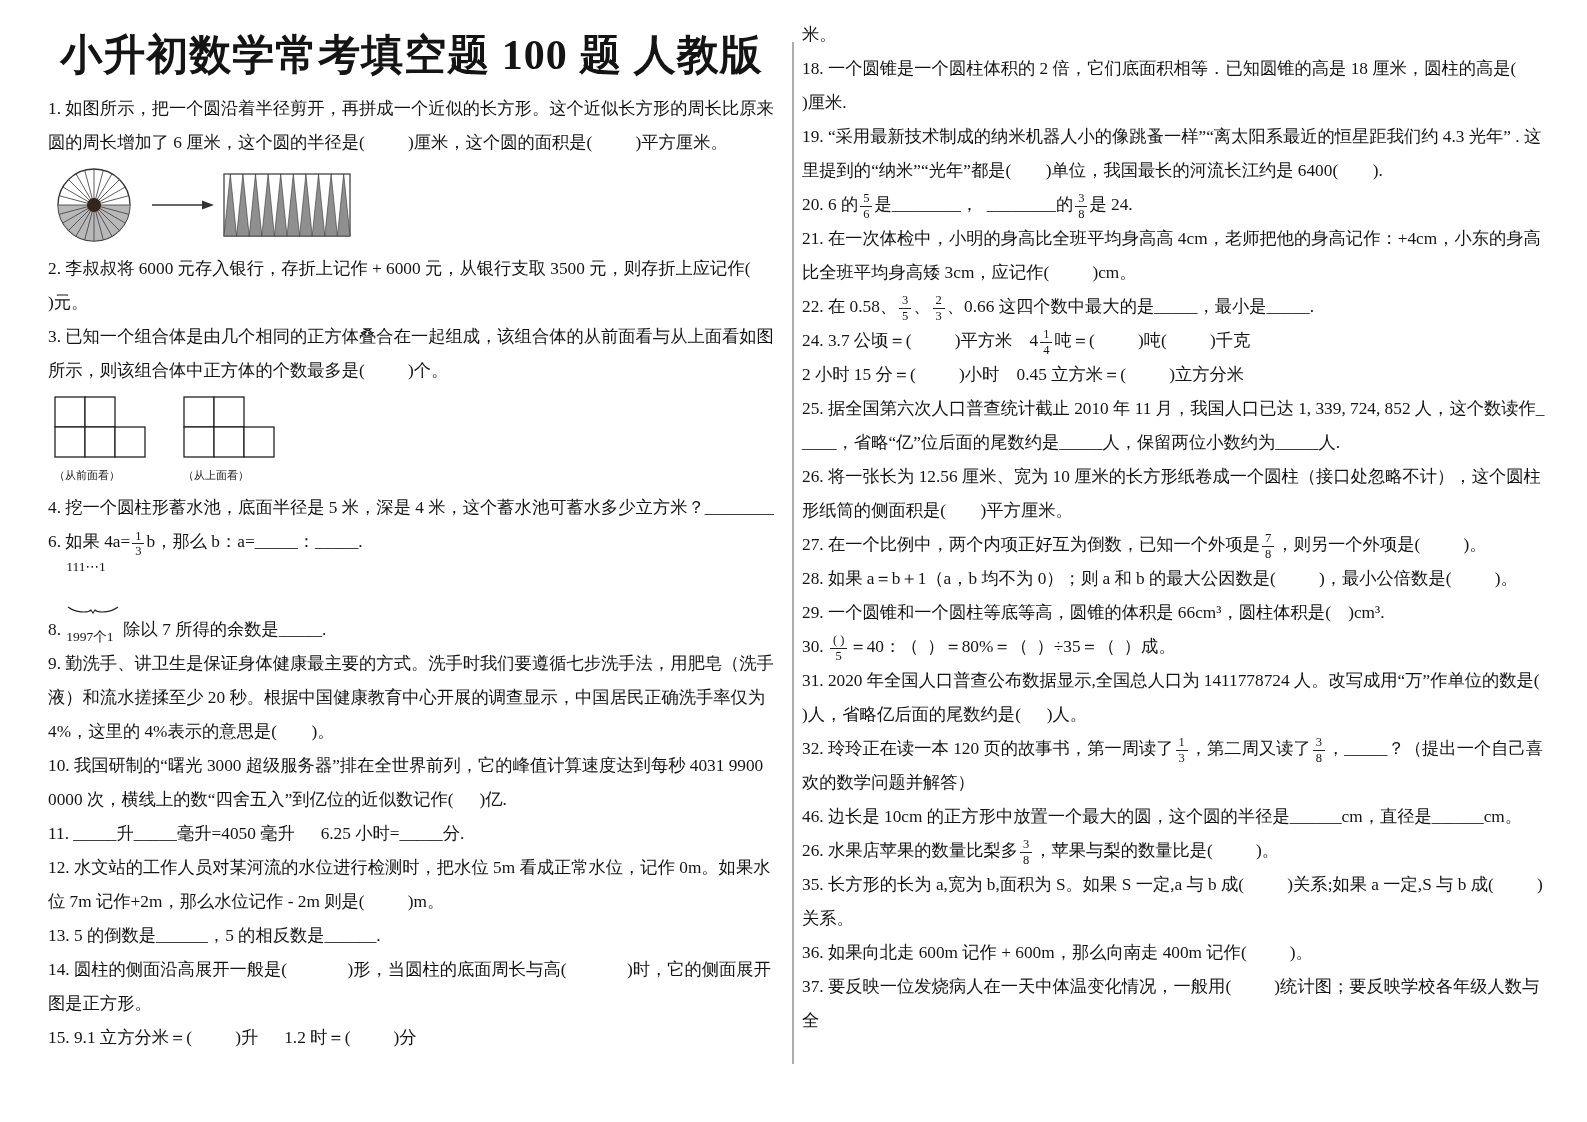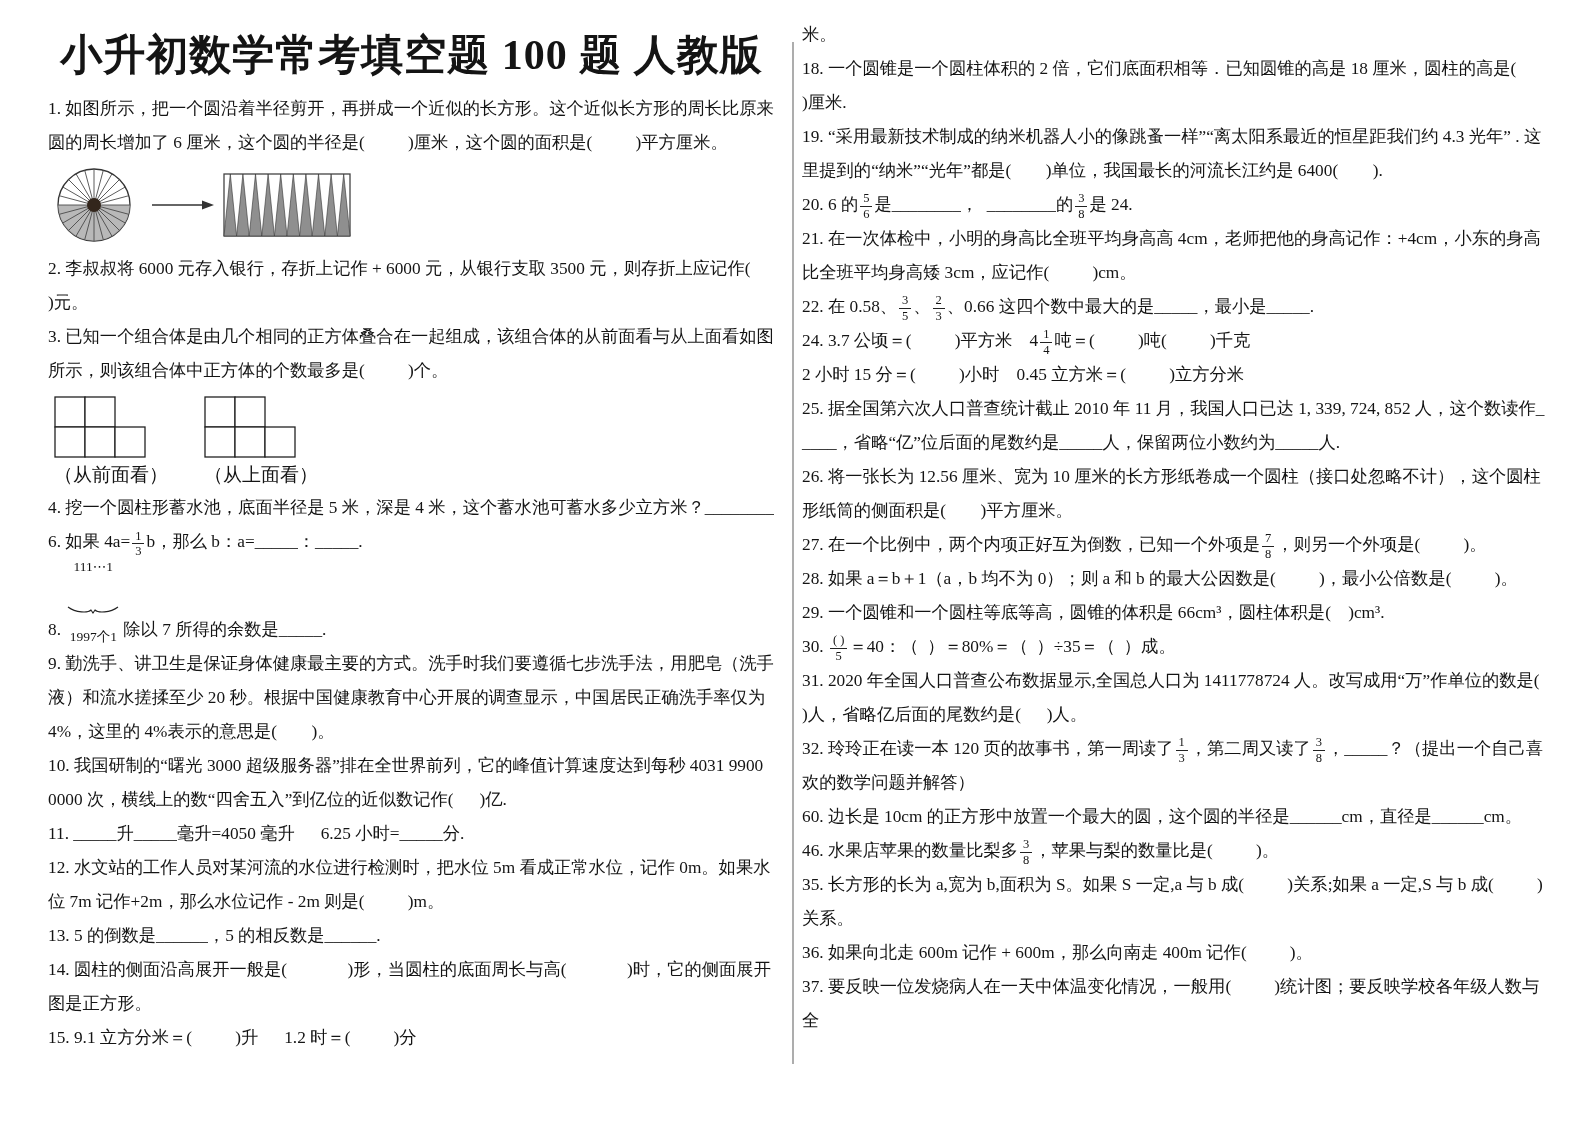--- a/index.html
+++ b/index.html
@@ -32,31 +32,31 @@
     word-break: break-all;
   }
   .frac {
     display: inline-block; vertical-align: middle;
     text-align: center; font-size: 12.5px; line-height: 1.15;
     margin: 0 2px;
   }
   .frac .num { display: block; padding: 0 3px; }
   .frac .den { display: block; border-top: 1.2px solid #222; padding: 0 3px; }
   .stack {
-    display: inline-block; text-align: center;
+    display: inline-block; text-align: left;
     font-size: 13.5px; line-height: 1.15;
     vertical-align: -6px; margin: 0 3px 0 1px;
   }
   .stack span { display: block; }
   .stack svg { display: block; margin: 0 auto; }
   .fig-row { margin: 4px 0 6px 4px; }
   .fig-row svg { display: block; }
   .fig-views { display: flex; gap: 36px; margin: 8px 0 0 6px; }
   .fig-block { display: flex; flex-direction: column; align-items: flex-start; }
-  .fig-cap { font-size: 19px; line-height: 32px; }
+  .fig-cap { font-size: 11px; line-height: 32px; }
 </style>
 </head>
 <body>
 
 <div class="page">
   <div class="divider"></div>
 
   <div class="col col-left" id="left-col">
     <h1 class="title">小升初数学常考填空题 100 题 人教版</h1>
   <p class="q"><span>1. 如图所示，把一个圆沿着半径剪开，再拼成一个近似的长方形。这个近似长方形的周长比原来圆的周长增加了 6 厘米，这个圆的半径是(          )厘米，这个圆的面积是(          )平方厘米。</span></p>
@@ -156,19 +156,19 @@
       <p class="q"><span>24. 3.7 公顷＝(          )平方米    4</span><span class="frac"><span class="num">1</span><span class="den">4</span></span><span>吨＝(          )吨(          )千克</span></p>
       <p class="q"><span>2 小时 15 分＝(          )小时    0.45 立方米＝(          )立方分米</span></p>
       <p class="q"><span>25. 据全国第六次人口普查统计截止 2010 年 11 月，我国人口已达 1, 339, 724, 852 人，这个数读作_____，省略“亿”位后面的尾数约是_____人，保留两位小数约为_____人.</span></p>
       <p class="q"><span>26. 将一张长为 12.56 厘米、宽为 10 厘米的长方形纸卷成一个圆柱（接口处忽略不计），这个圆柱形纸筒的侧面积是(        )平方厘米。</span></p>
       <p class="q"><span>27. 在一个比例中，两个内项正好互为倒数，已知一个外项是</span><span class="frac"><span class="num">7</span><span class="den">8</span></span><span>，则另一个外项是(          )。</span></p>
       <p class="q"><span>28. 如果 a＝b＋1（a，b 均不为 0）；则 a 和 b 的最大公因数是(          )，最小公倍数是(          )。</span></p>
       <p class="q"><span>29. 一个圆锥和一个圆柱等底等高，圆锥的体积是 66cm³，圆柱体积是(    )cm³.</span></p>
       <p class="q"><span>30. </span><span class="frac"><span class="num">( )</span><span class="den">5</span></span><span>＝40：（  ）＝80%＝（  ）÷35＝（  ）成。</span></p>
       <p class="q"><span>31. 2020 年全国人口普查公布数据显示,全国总人口为 1411778724 人。改写成用“万”作单位的数是(          )人，省略亿后面的尾数约是(      )人。</span></p>
       <p class="q"><span>32. 玲玲正在读一本 120 页的故事书，第一周读了</span><span class="frac"><span class="num">1</span><span class="den">3</span></span><span>，第二周又读了</span><span class="frac"><span class="num">3</span><span class="den">8</span></span><span>，_____？（提出一个自己喜欢的数学问题并解答）</span></p>
-      <p class="q"><span>60. 边长是 10cm 的正方形中放置一个最大的圆，这个圆的半径是______cm，直径是______cm。</span></p>
-      <p class="q"><span>46. 水果店苹果的数量比梨多</span><span class="frac"><span class="num">3</span><span class="den">8</span></span><span>，苹果与梨的数量比是(          )。</span></p>
+      <p class="q"><span>46. 边长是 10cm 的正方形中放置一个最大的圆，这个圆的半径是______cm，直径是______cm。</span></p>
+      <p class="q"><span>26. 水果店苹果的数量比梨多</span><span class="frac"><span class="num">3</span><span class="den">8</span></span><span>，苹果与梨的数量比是(          )。</span></p>
       <p class="q"><span>35. 长方形的长为 a,宽为 b,面积为 S。如果 S 一定,a 与 b 成(          )关系;如果 a 一定,S 与 b 成(          )关系。</span></p>
       <p class="q"><span>36. 如果向北走 600m 记作 + 600m，那么向南走 400m 记作(          )。</span></p>
       <p class="q"><span>37. 要反映一位发烧病人在一天中体温变化情况，一般用(          )统计图；要反映学校各年级人数与全</span></p>
     </div>
 </div>
 
 </body></html>

